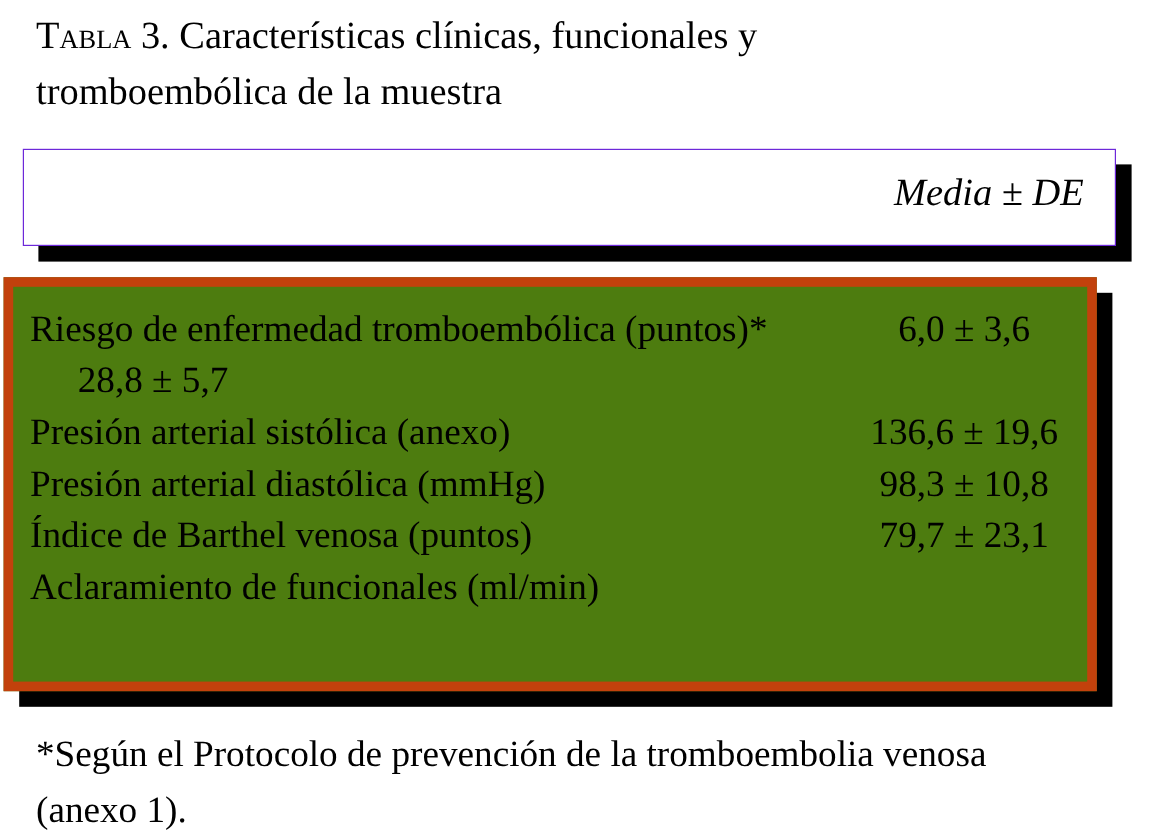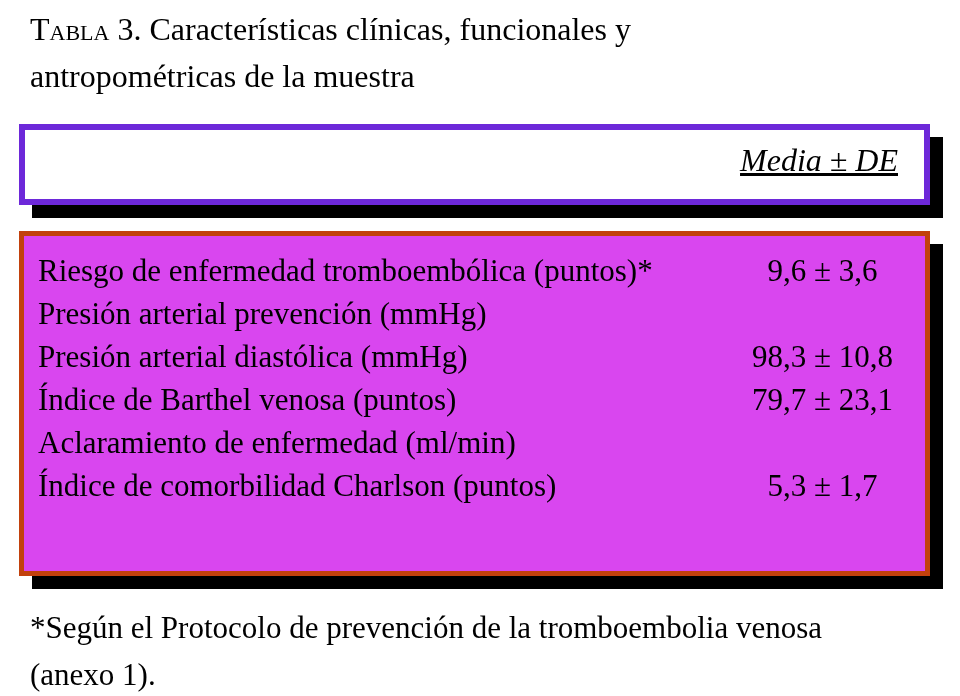--- a/index.html
+++ b/index.html
@@ -22,42 +22,41 @@
   }
   .smallcaps { font-variant: small-caps; }
   .header-box {
     position: absolute;
     left: 19px;
     top: 124px;
     width: 911px;
     height: 81px;
     box-sizing: border-box;
     background: #ffffff;
-    border: 6px solid #6d28d9;
+    border: 1px solid #6d28d9;
     box-shadow: 13px 13px 0 0 #000000;
     display: flex;
     align-items: center;
     justify-content: flex-end;
     padding-right: 26px;
     padding-bottom: 8px;
-    text-decoration: underline;
   }
   .header-label {
     font-style: italic;
     font-size: 32px;
   }
   .main-box {
     position: absolute;
-    left: 19px;
+    left: 3px;
     top: 231px;
     width: 911px;
     height: 345px;
     box-sizing: border-box;
-    background: #d946ef;
-    border: 5px solid #c2410c;
+    background: #4d7c0f;
+    border: 8px solid #c2410c;
     box-shadow: 13px 13px 0 0 #000000;
     padding: 13px 0 0 14px;
     font-size: 31px;
   }
   .row {
     display: flex;
     align-items: baseline;
     line-height: 43px;
     white-space: nowrap;
   }
@@ -77,52 +76,50 @@
     white-space: nowrap;
   }
 </style>
 </head>
 <body>
 
 <div class="page">
 
   <div class="caption">
     <div><span class="smallcaps">Tabla 3.</span> <span>Características clínicas, funcionales y</span></div>
-    <div>antropométricas de la muestra</div>
+    <div>tromboembólica de la muestra</div>
   </div>
 
   <div class="header-box">
     <span class="header-label">Media ± DE</span>
   </div>
 
   <div class="main-box">
     <div>
         <div class="row">
           <span class="row-label">Riesgo de enfermedad tromboembólica (puntos)*</span>
-          <span class="row-value">9,6 ± 3,6</span>
+          <span class="row-value">6,0 ± 3,6</span>
         </div>
         <div class="row">
+          <span class="row-value">28,8 ± 5,7</span>
         </div>
         <div class="row">
-          <span class="row-label">Presión arterial prevención (mmHg)</span>
+          <span class="row-label">Presión arterial sistólica (anexo)</span>
+          <span class="row-value">136,6 ± 19,6</span>
         </div>
         <div class="row">
           <span class="row-label">Presión arterial diastólica (mmHg)</span>
           <span class="row-value">98,3 ± 10,8</span>
         </div>
         <div class="row">
           <span class="row-label">Índice de Barthel venosa (puntos)</span>
           <span class="row-value">79,7 ± 23,1</span>
         </div>
         <div class="row">
-          <span class="row-label">Aclaramiento de enfermedad (ml/min)</span>
-        </div>
-        <div class="row">
-          <span class="row-label">Índice de comorbilidad Charlson (puntos)</span>
-          <span class="row-value">5,3 ± 1,7</span>
+          <span class="row-label">Aclaramiento de funcionales (ml/min)</span>
         </div>
       </div>
   </div>
 
   <div class="footnote">
     <div>*Según el Protocolo de prevención de la tromboembolia venosa</div>
     <div>(anexo 1).</div>
   </div>
 
 </div>

